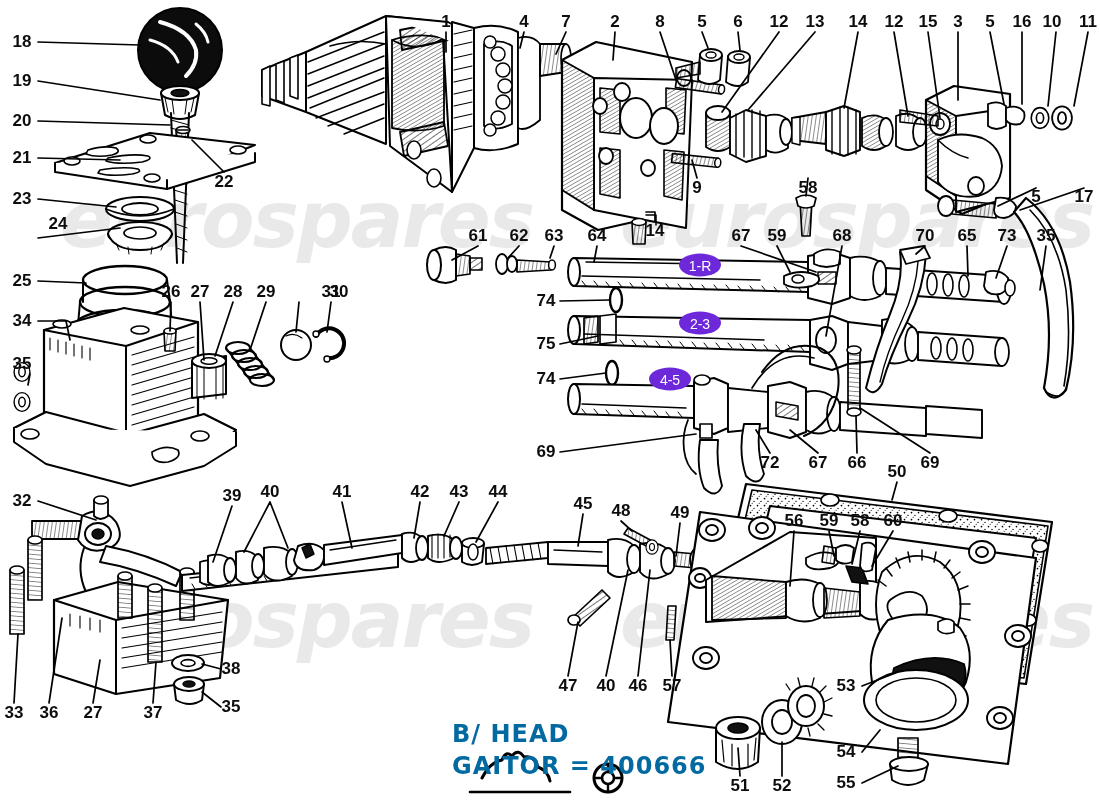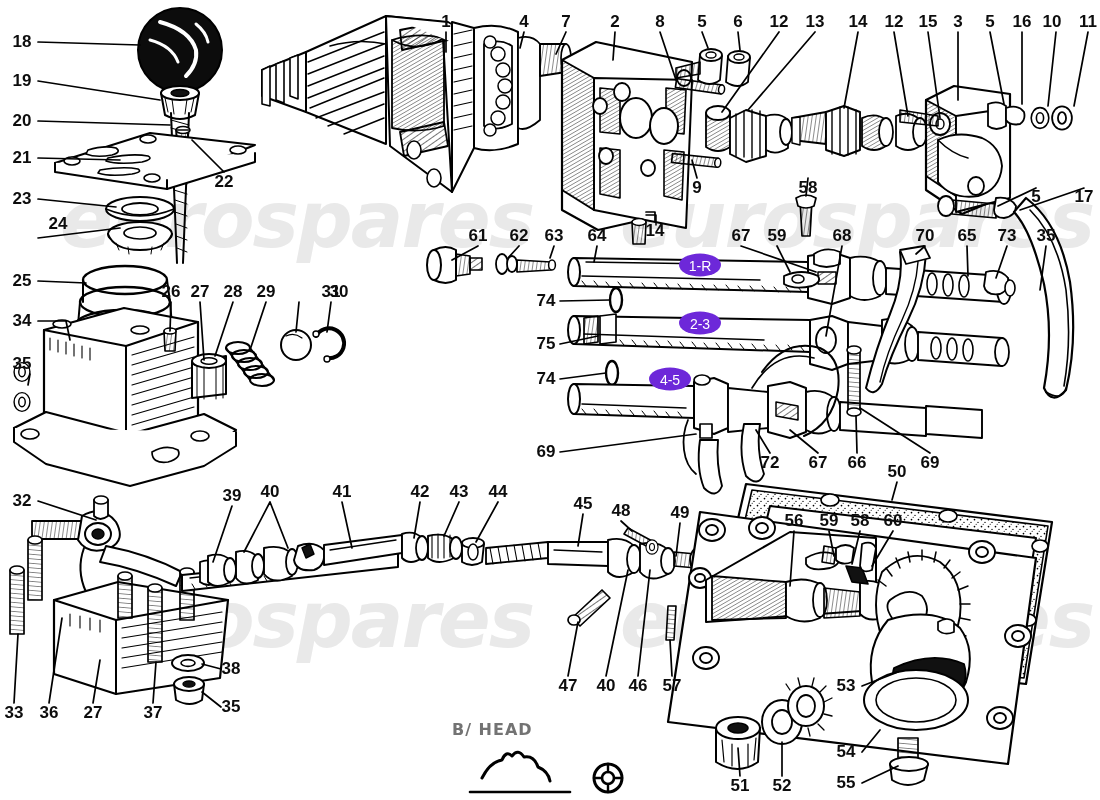--- a/index.html
+++ b/index.html
@@ -41,23 +41,23 @@
     font-family:"Liberation Sans",sans-serif;
     font-size:14px;
     font-weight:400;
     display:flex;align-items:center;justify-content:center;
     transform:translate(-50%,-50%);
     letter-spacing:0px;
   }
   .hand{
     position:absolute;
     font-family:"DejaVu Sans",sans-serif;
-    font-size:16px;
+    font-size:24px;
     font-weight:700;
-    color:#737373;
+    color:#0369a1;
     letter-spacing:1px;
     white-space:nowrap;
     text-align:center;
   }
 </style>
 </head>
 <body>
 
 <div id="sheet">
 
@@ -877,15 +877,16 @@
     </div>
 
   <div id="gear-layer" style="position:absolute;inset:0;">
       <div class="gearlabel" style="left: 700px; top: 265px;">1-R</div>
       <div class="gearlabel" style="left: 700px; top: 323px;">2-3</div>
       <div class="gearlabel" style="left: 670px; top: 379px;">4-5</div>
     </div>
 
   <div id="hand-layer" style="position:absolute;inset:0;">
       <div class="hand" style="left: 452px; top: 720px;">B/ HEAD</div>
+      <div class="hand" style="left: 452px; top: 752px;">GAITOR = 400666</div>
     </div>
 
 </div>
 
 </body></html>

